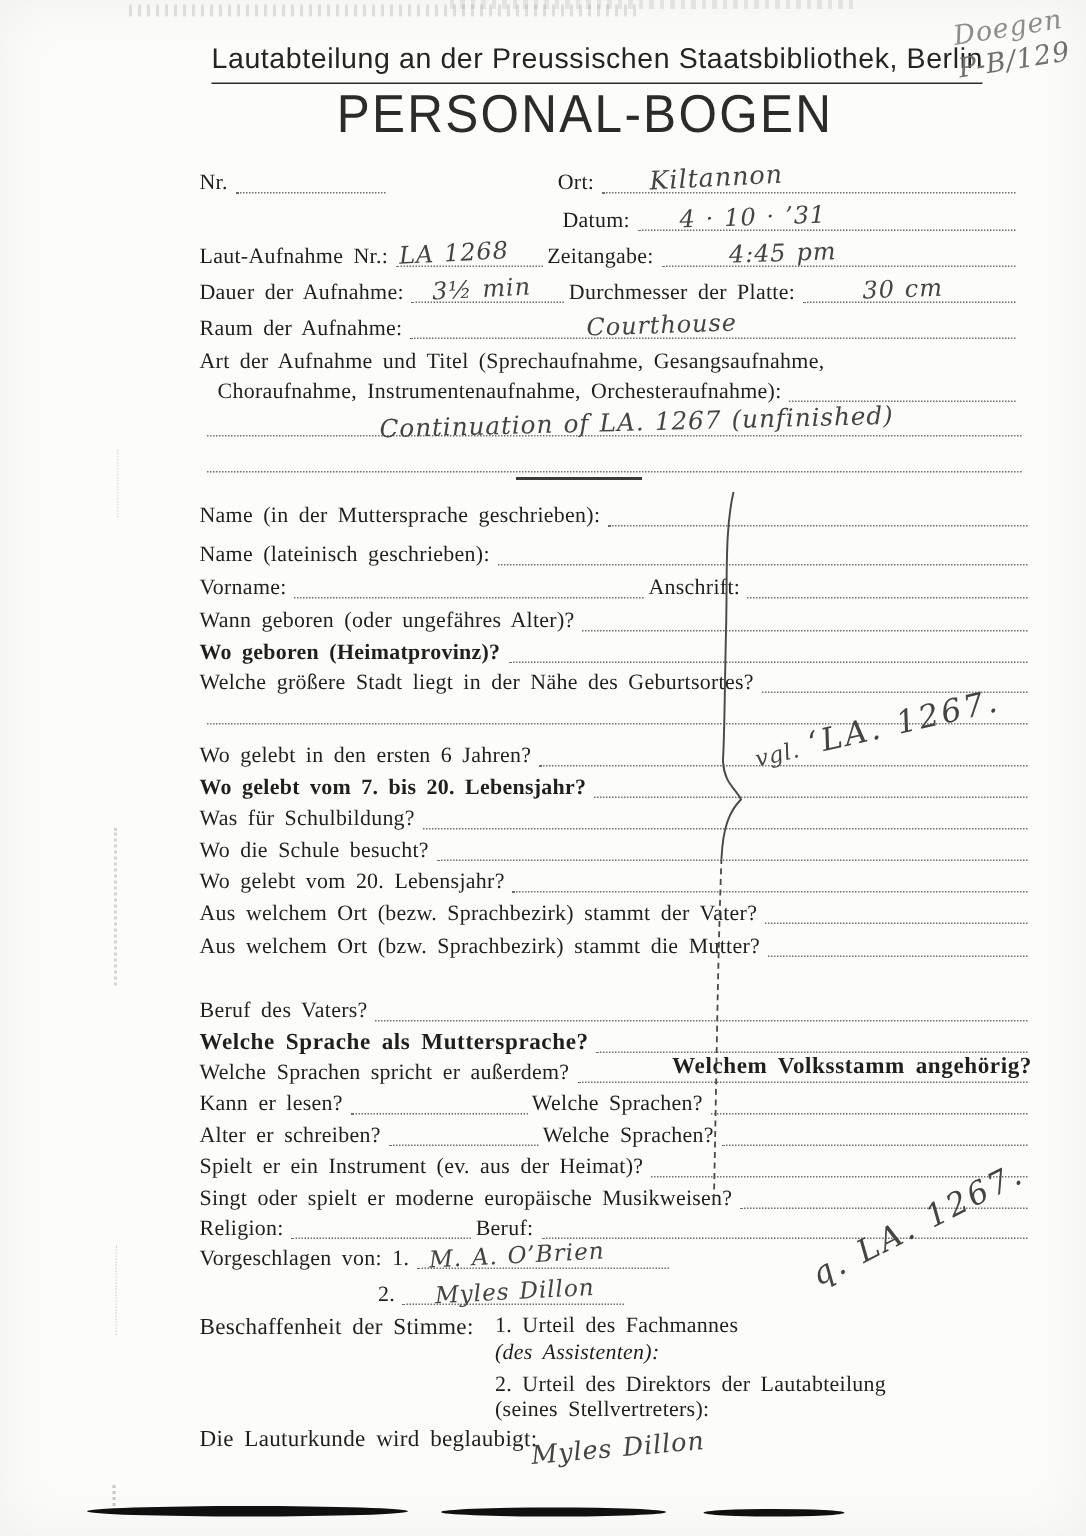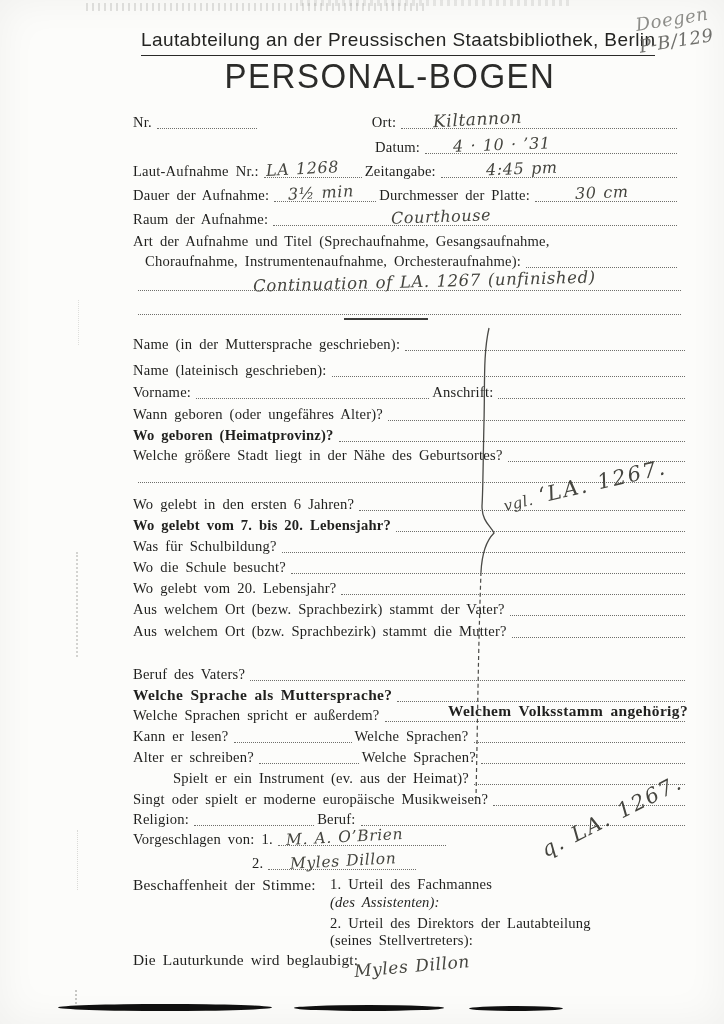--- a/index.html
+++ b/index.html
@@ -198,21 +198,21 @@
     <span class="dots" style="width:118px;"></span>
     <span class="lbl">Welche Sprachen?</span>
     <span class="dots grow"></span>
   </div>
   <div class="row" style="top:749px;left:133px;right:36px;">
     <span class="lbl">Alter er schreiben?</span>
     <span class="dots" style="width:100px;"></span>
     <span class="lbl">Welche Sprachen?</span>
     <span class="dots grow"></span>
   </div>
-  <div class="row" style="top:770px;left:133px;right:36px;margin-left:40px;">
+  <div class="row" style="top:770px;left:133px;right:36px;">
     <span class="lbl">Spielt er ein Instrument (ev. aus der Heimat)?</span>
     <span class="dots grow"></span>
   </div>
   <div class="row" style="top:791px;left:133px;right:36px;">
     <span class="lbl">Singt oder spielt er moderne europäische Musikweisen?</span>
     <span class="dots grow"></span>
   </div>
   <div class="row" style="top:811px;left:133px;right:36px;">
     <span class="lbl">Religion:</span>
     <span class="dots" style="width:120px;"></span>

